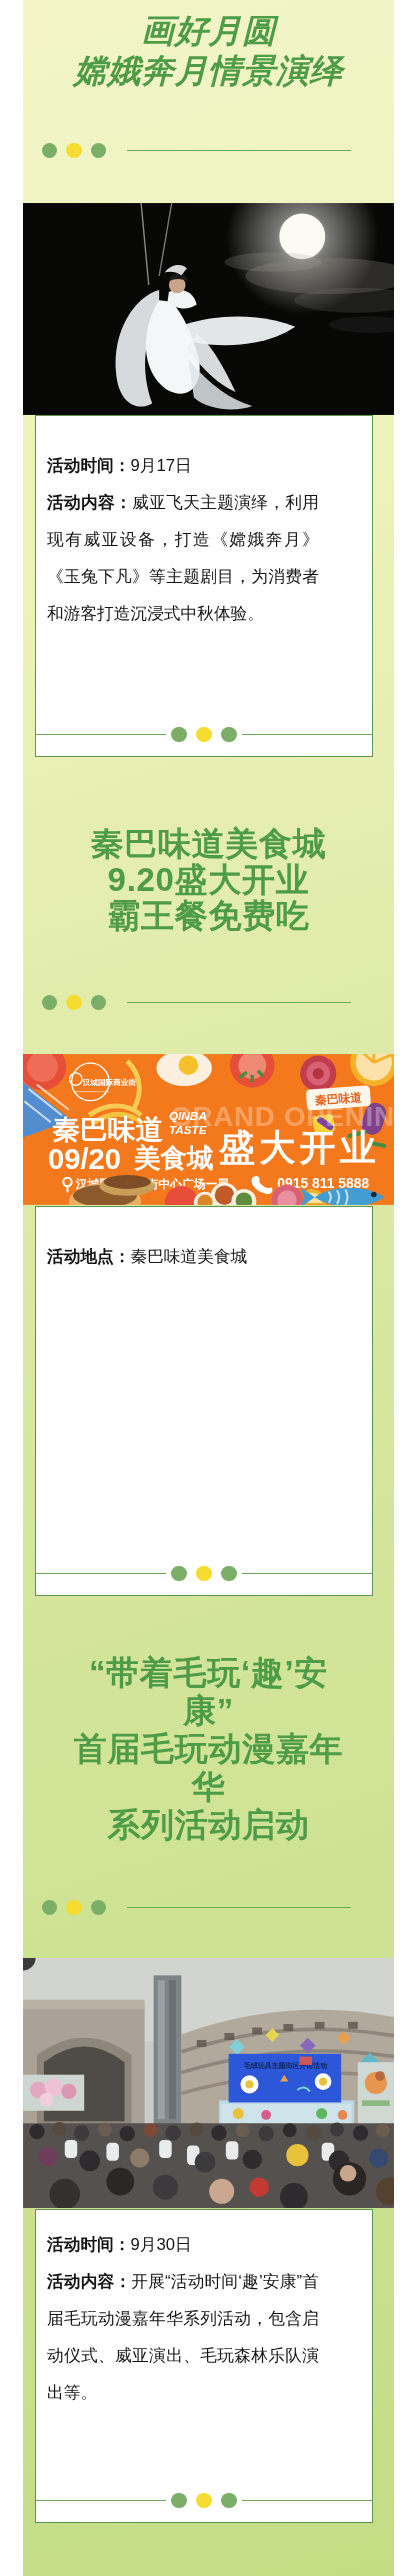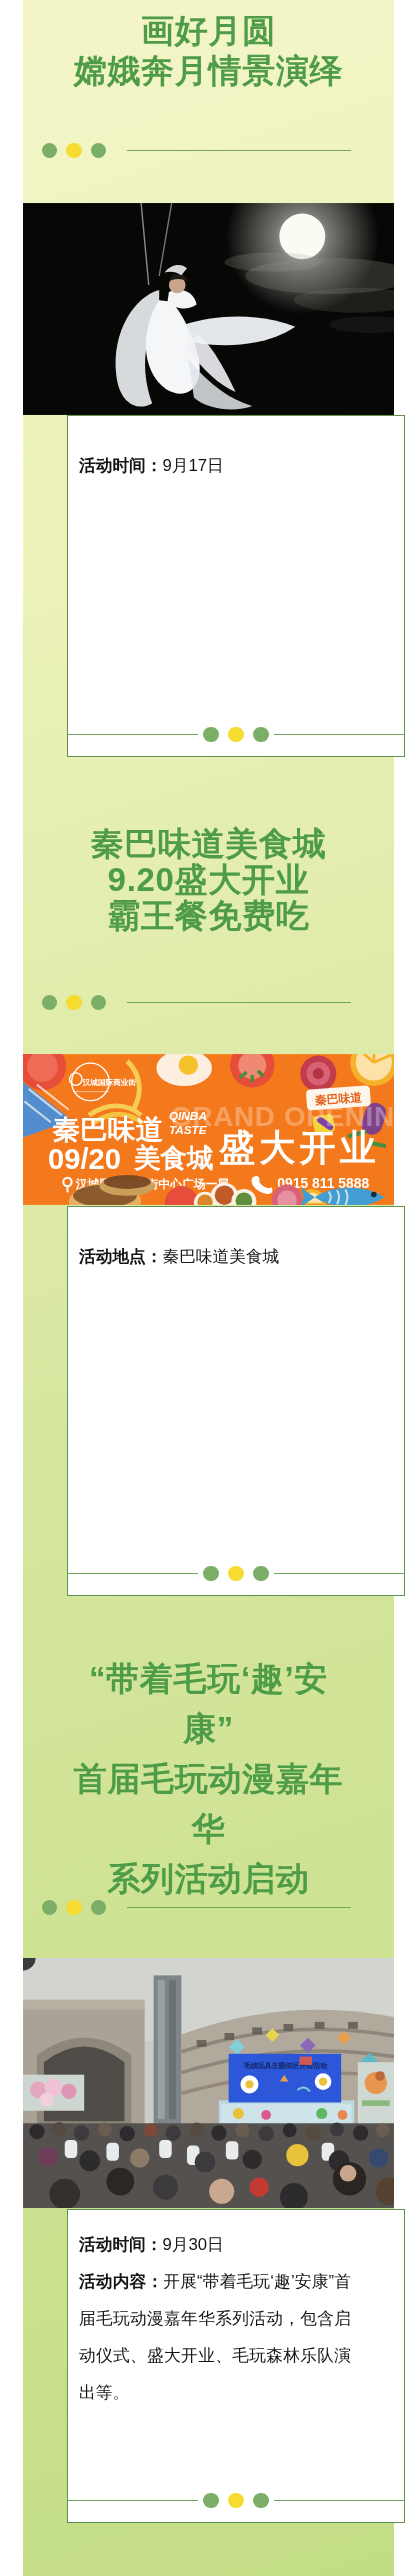--- a/index.html
+++ b/index.html
@@ -3,30 +3,30 @@
 <meta charset="utf-8">
 <style>
   html,body{margin:0;padding:0;background:#ffffff;font-family:"Liberation Sans",sans-serif;}
   .page{position:relative;width:417px;height:2576px;margin:0 auto;background:#ffffff;overflow:hidden;}
   .bg-col{position:absolute;left:23px;top:0;width:371px;height:2576px;
     background:linear-gradient(163deg,#f3f5c8 0%,#ecf2b8 20%,#dcea a5 40%,#d6e69e 55%,#c3dd85 100%);
     background:linear-gradient(163deg,#f3f5c8 0%,#ecf2b8 22%,#d6e69e 55%,#c3dd85 100%);}
   .abs{position:absolute;}
   .sec-title{left:23px;width:371px;text-align:center;font-weight:800;color:#4e9c47;
     white-space:pre-line;letter-spacing:0.7px;}
-  .t1{top:11px;font-size:33px;line-height:40px;}
+  .t1{top:11px;font-size:33px;line-height:40px;font-style:italic;}
   .t2{top:826px;font-size:33px;line-height:36px;}
-  .t3{top:1654px;font-size:33px;line-height:50px;}
+  .t3{top:1654px;font-size:33px;line-height:38px;}
   .divider{left:42px;width:329px;height:15.3px;display:flex;align-items:center;}
   .dot{width:15.3px;height:15.3px;border-radius:50%;background:#7bae66;flex:none;}
   .divider .dot{margin-right:9px;}
   .dot.yellow{background:#f6dc30;}
   .divider .dline{height:1.4px;background:#6fa55c;width:224px;margin-left:11.8px;flex:none;}
   .photo{left:23px;width:302px;display:block;}
-  .card{left:35px;width:338px;background:#ffffff;border:1.4px solid #5f9150;box-sizing:border-box;margin-left:32px;}
+  .card{left:35px;width:338px;background:#ffffff;border:1.4px solid #5f9150;box-sizing:border-box;}
   .card-body{padding:31px 53px 0 11px;font-size:16.7px;line-height:37px;color:#141414;text-align:justify;}
   .card-body p{margin:0;}
   .card-body b{font-weight:800;}
   .card-footer{position:absolute;left:0;right:0;bottom:14px;display:flex;align-items:center;}
   .card-footer .fline{flex:1;height:1.4px;background:#6fa55c;}
   .card-footer .dot{margin:0 4.9px;}
   svg{display:block;}
 </style>
 </head>
 <body>
@@ -73,20 +73,23 @@
         <path d="M212,106 C222,98 236,102 238,114 C230,108 218,108 212,112 Z" fill="#1c1a18"></path>
         <path d="M204,100 C212,88 228,86 236,94 L228,104 C220,98 210,98 204,100 Z" fill="#d8d8da"></path>
       </g>
     </svg>
   </div>
 
   <div class="abs card" style="top:415px;height:342px">
     <div class="card-body">
       <p>
         <b>活动时间：</b><span>9月17日</span>
+      </p>
+      <p>
+        <b>活动内容：</b><span>威亚飞天主题演绎，利用现有威亚设备，打造《嫦娥奔月》《玉兔下凡》等主题剧目，为消费者和游客打造沉浸式中秋体验。</span>
       </p>
     </div>
     <div class="card-footer">
       <span class="fline"></span>
       <span class="dot"></span>
       <span class="dot yellow"></span>
       <span class="dot"></span>
       <span class="fline"></span>
     </div>
   </div>
@@ -324,21 +327,21 @@
       </g>
     </svg>
   </div>
 
   <div class="abs card" style="top:2209px;height:314px">
     <div class="card-body" style="padding-top:16px">
       <p>
         <b>活动时间：</b><span>9月30日</span>
       </p>
       <p>
-        <b>活动内容：</b><span>开展“带着毛玩‘趣’安康”首届毛玩动漫嘉年华系列活动，包含启动仪式、盛大开业、毛玩森林乐队演出等。</span>
+        <b>活动内容：</b><span>开展“活动时间‘趣’安康”首届毛玩动漫嘉年华系列活动，包含启动仪式、威亚演出、毛玩森林乐队演出等。</span>
       </p>
     </div>
     <div class="card-footer">
       <span class="fline"></span>
       <span class="dot"></span>
       <span class="dot yellow"></span>
       <span class="dot"></span>
       <span class="fline"></span>
     </div>
   </div>

